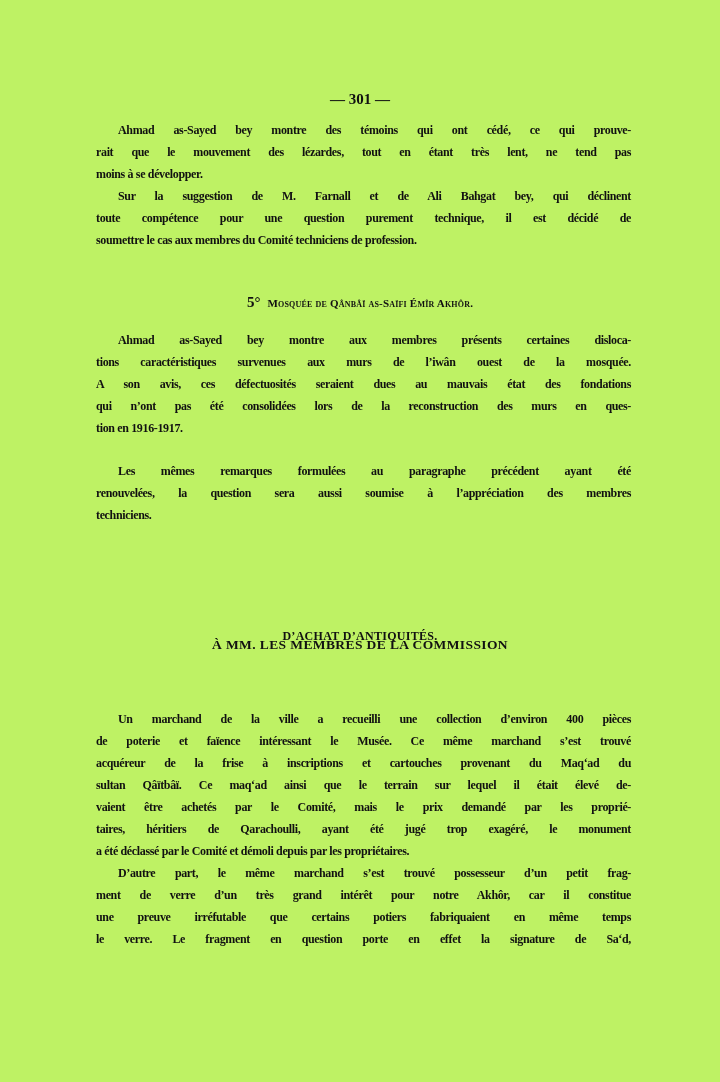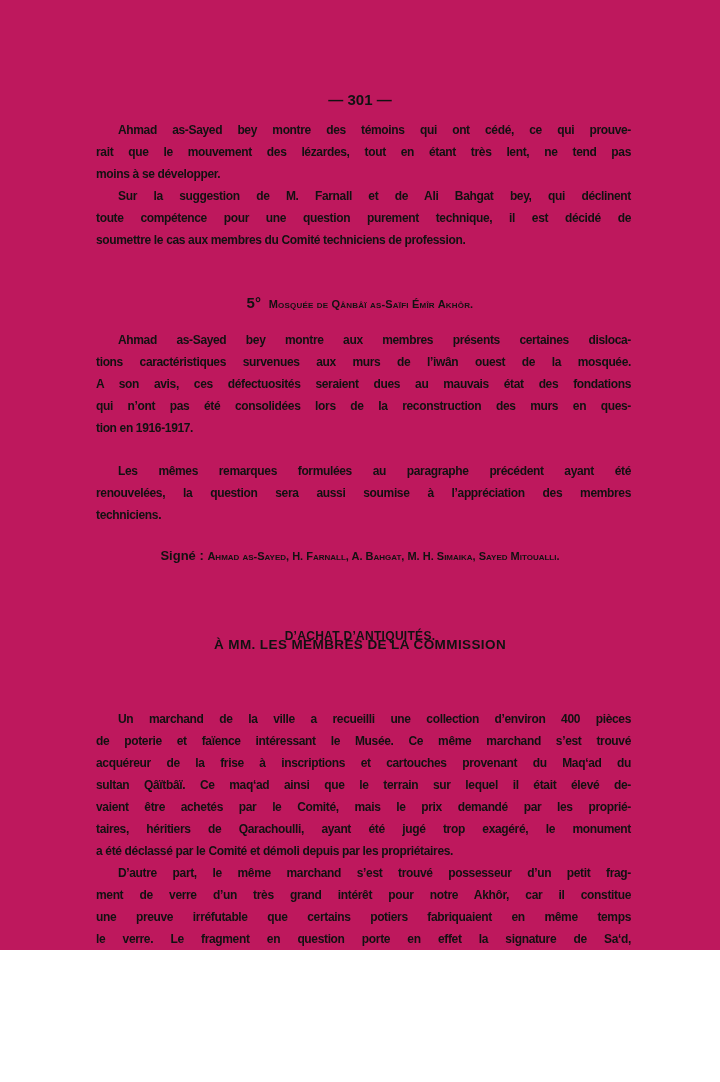--- a/index.html
+++ b/index.html
@@ -1,20 +1,20 @@
 <!DOCTYPE html>
 <html><head>
   <meta charset="utf-8">
   <style>
     html, body { margin: 0; padding: 0; background: #ffffff; }
     body { width: 720px; height: 1082px; position: relative; overflow: hidden; }
     .page {
-      position: absolute; left: 0; top: 0; width: 720px; height: 950px;
-      background: #be185d; color: #111111;
-      font-family: Liberation Sans, sans-serif;
+      position: absolute; left: 0; top: 0; width: 720px; height: 1082px;
+      background: #bef264; color: #111111;
+      font-family: Liberation Serif, serif;
     }
     .line {
       position: absolute; left: 96px; width: 535px;
       font-size: 12px; line-height: 20px; height: 20px;
       white-space: nowrap; font-weight: bold;
       text-align: justify; text-align-last: justify;
       letter-spacing: -0.35px;
     }
     .line.last { text-align-last: left; }
     .line.indent { left: 118px; width: 513px; }
@@ -64,24 +64,20 @@
     <div class="line" style="top:396px">qui n’ont pas été consolidées lors de la reconstruction des murs en ques-</div>
     <div class="line last" style="top:418px">tion en 1916-1917.</div>
   </div>
 
   <div>
     <div class="line indent" style="top:461px">Les mêmes remarques formulées au paragraphe précédent ayant été</div>
     <div class="line" style="top:483px">renouvelées, la question sera aussi soumise à l’appréciation des membres</div>
     <div class="line last" style="top:505px">techniciens.</div>
   </div>
 
-  <div class="center sig">
-    <span>Signé :</span>
-    <span class="sc caps">Ahmad as-Sayed, H. Farnall, A. Bahgat, M. H. Simaika, Sayed Mitoualli.</span>
-  </div>
 
   <div class="center note2">À MM. LES MEMBRES DE LA COMMISSION</div>
   <div class="center note3">D’ACHAT D’ANTIQUITÉS.</div>
 
   <div>
     <div class="line indent" style="top:709px">Un marchand de la ville a recueilli une collection d’environ 400 pièces</div>
     <div class="line" style="top:731px">de poterie et faïence intéressant le Musée. Ce même marchand s’est trouvé</div>
     <div class="line" style="top:753px">acquéreur de la frise à inscriptions et cartouches provenant du Maq‘ad du</div>
     <div class="line" style="top:775px">sultan Qâïtbâï. Ce maq‘ad ainsi que le terrain sur lequel il était élevé de-</div>
     <div class="line" style="top:797px">vaient être achetés par le Comité, mais le prix demandé par les proprié-</div>

